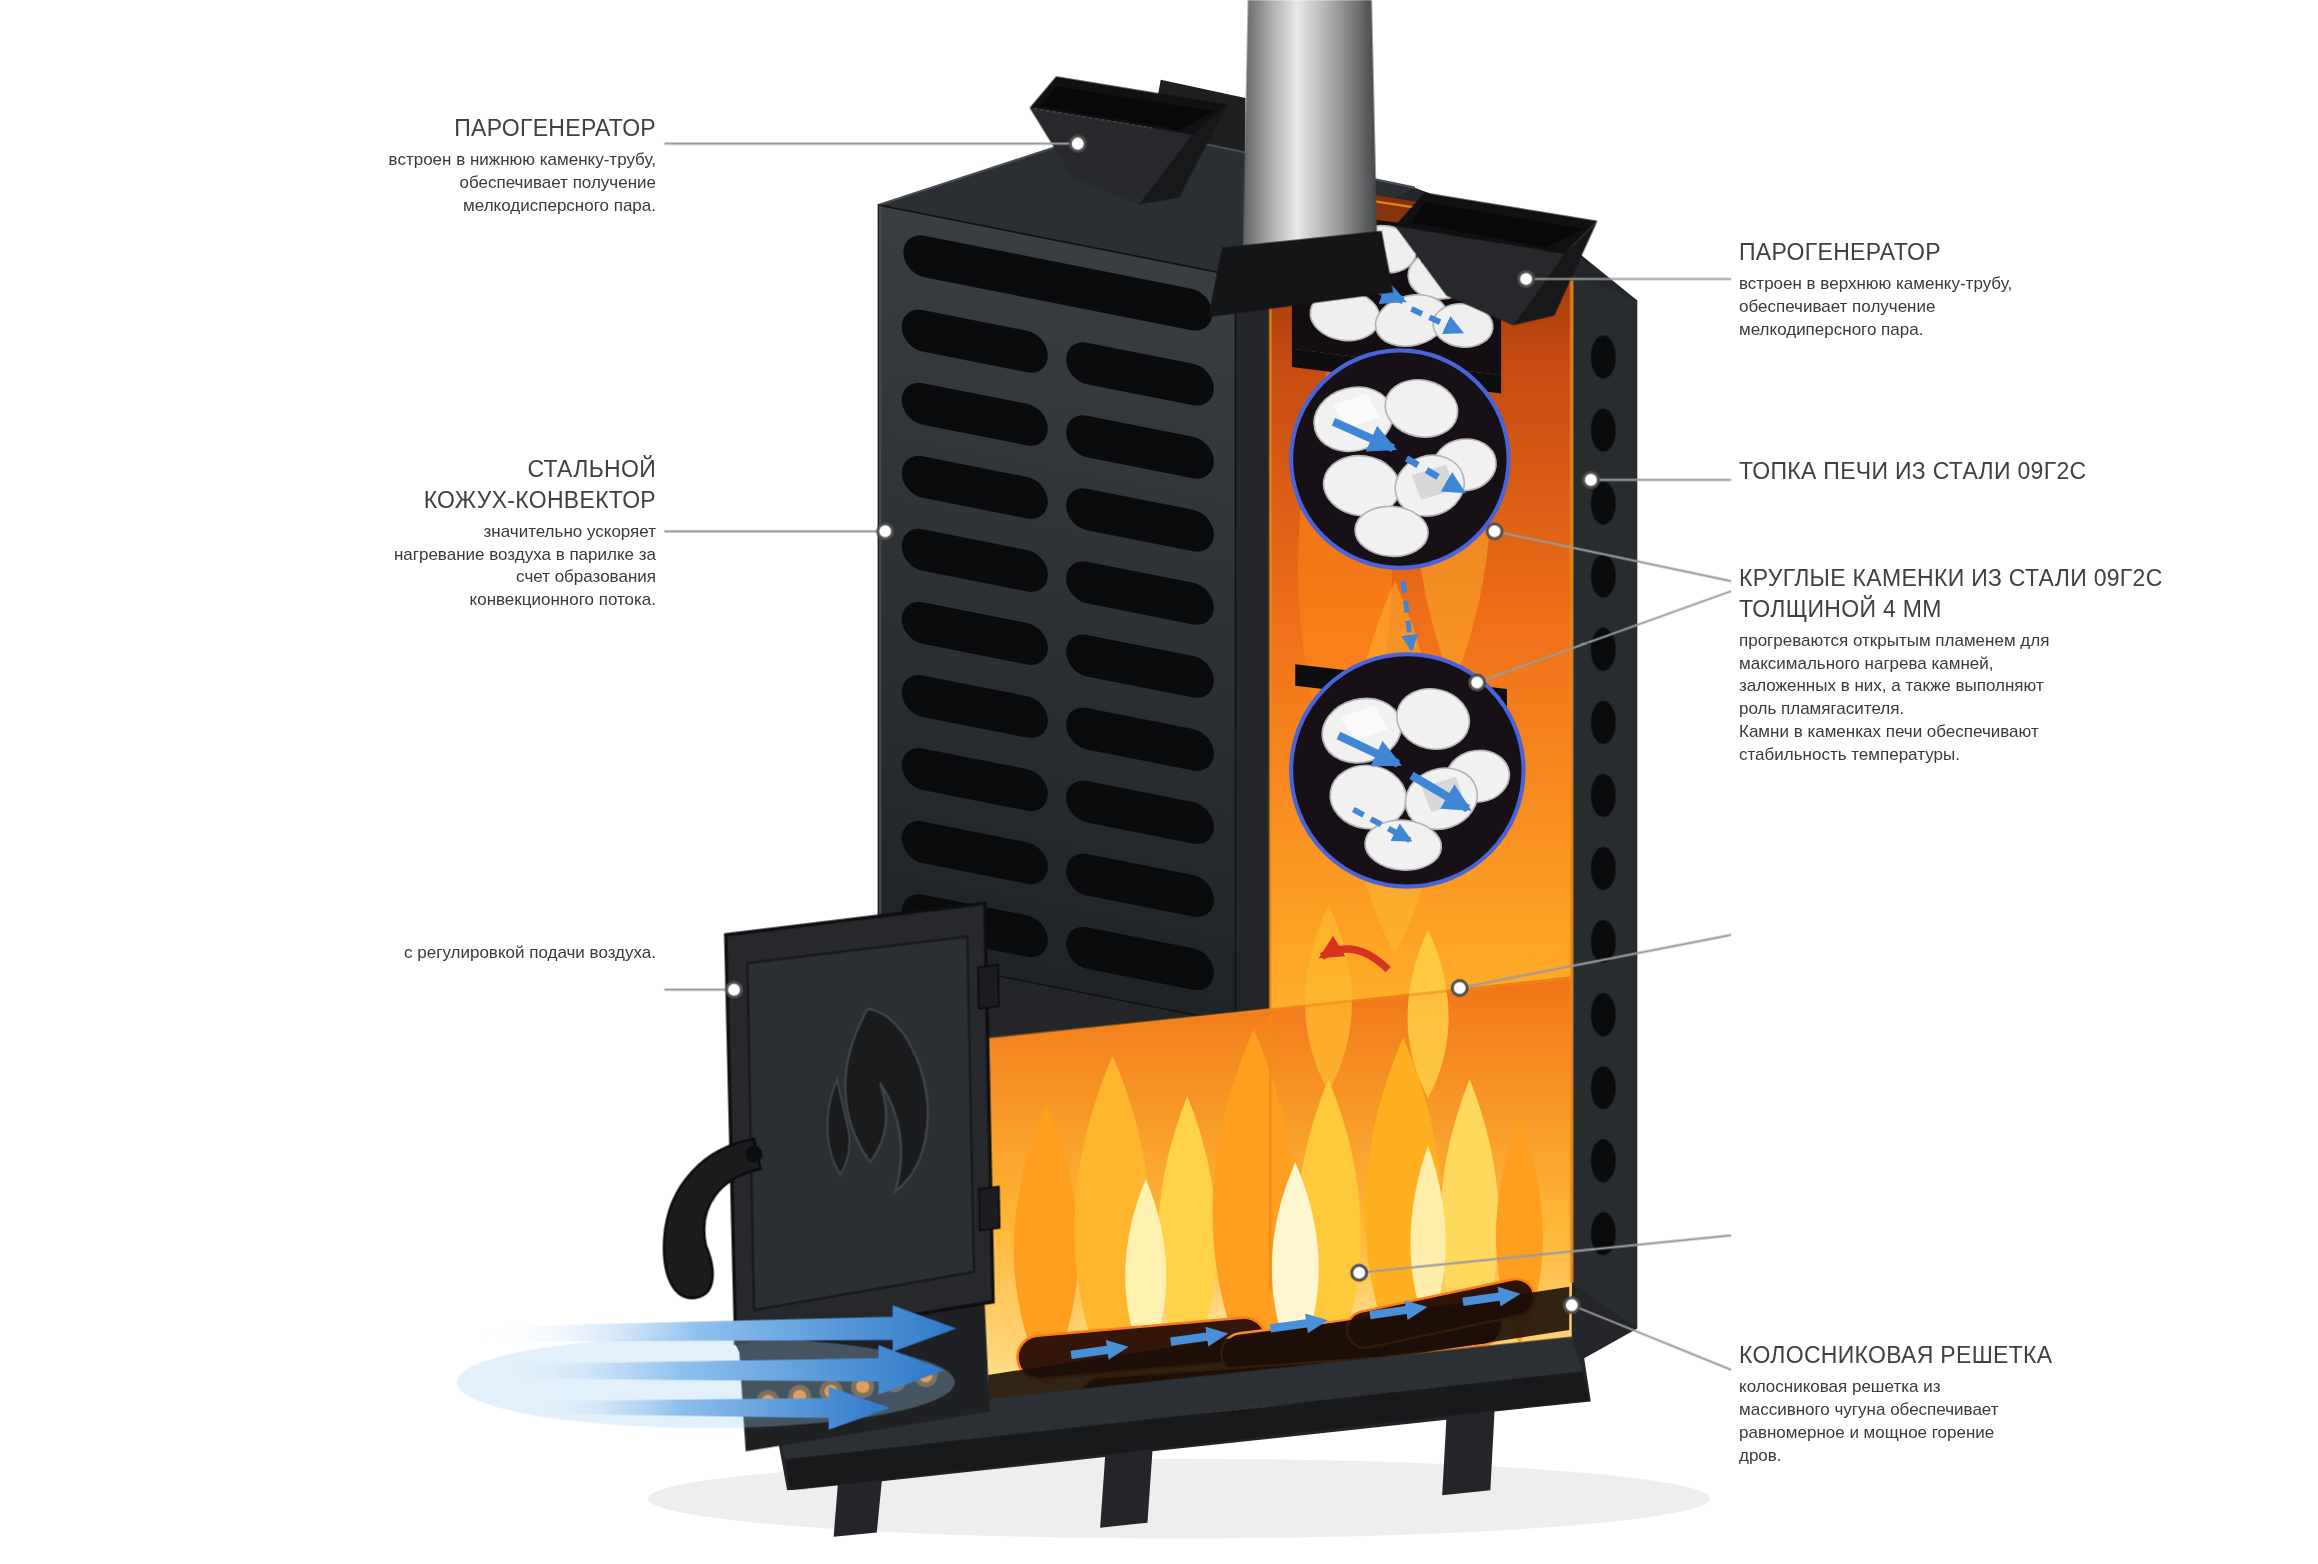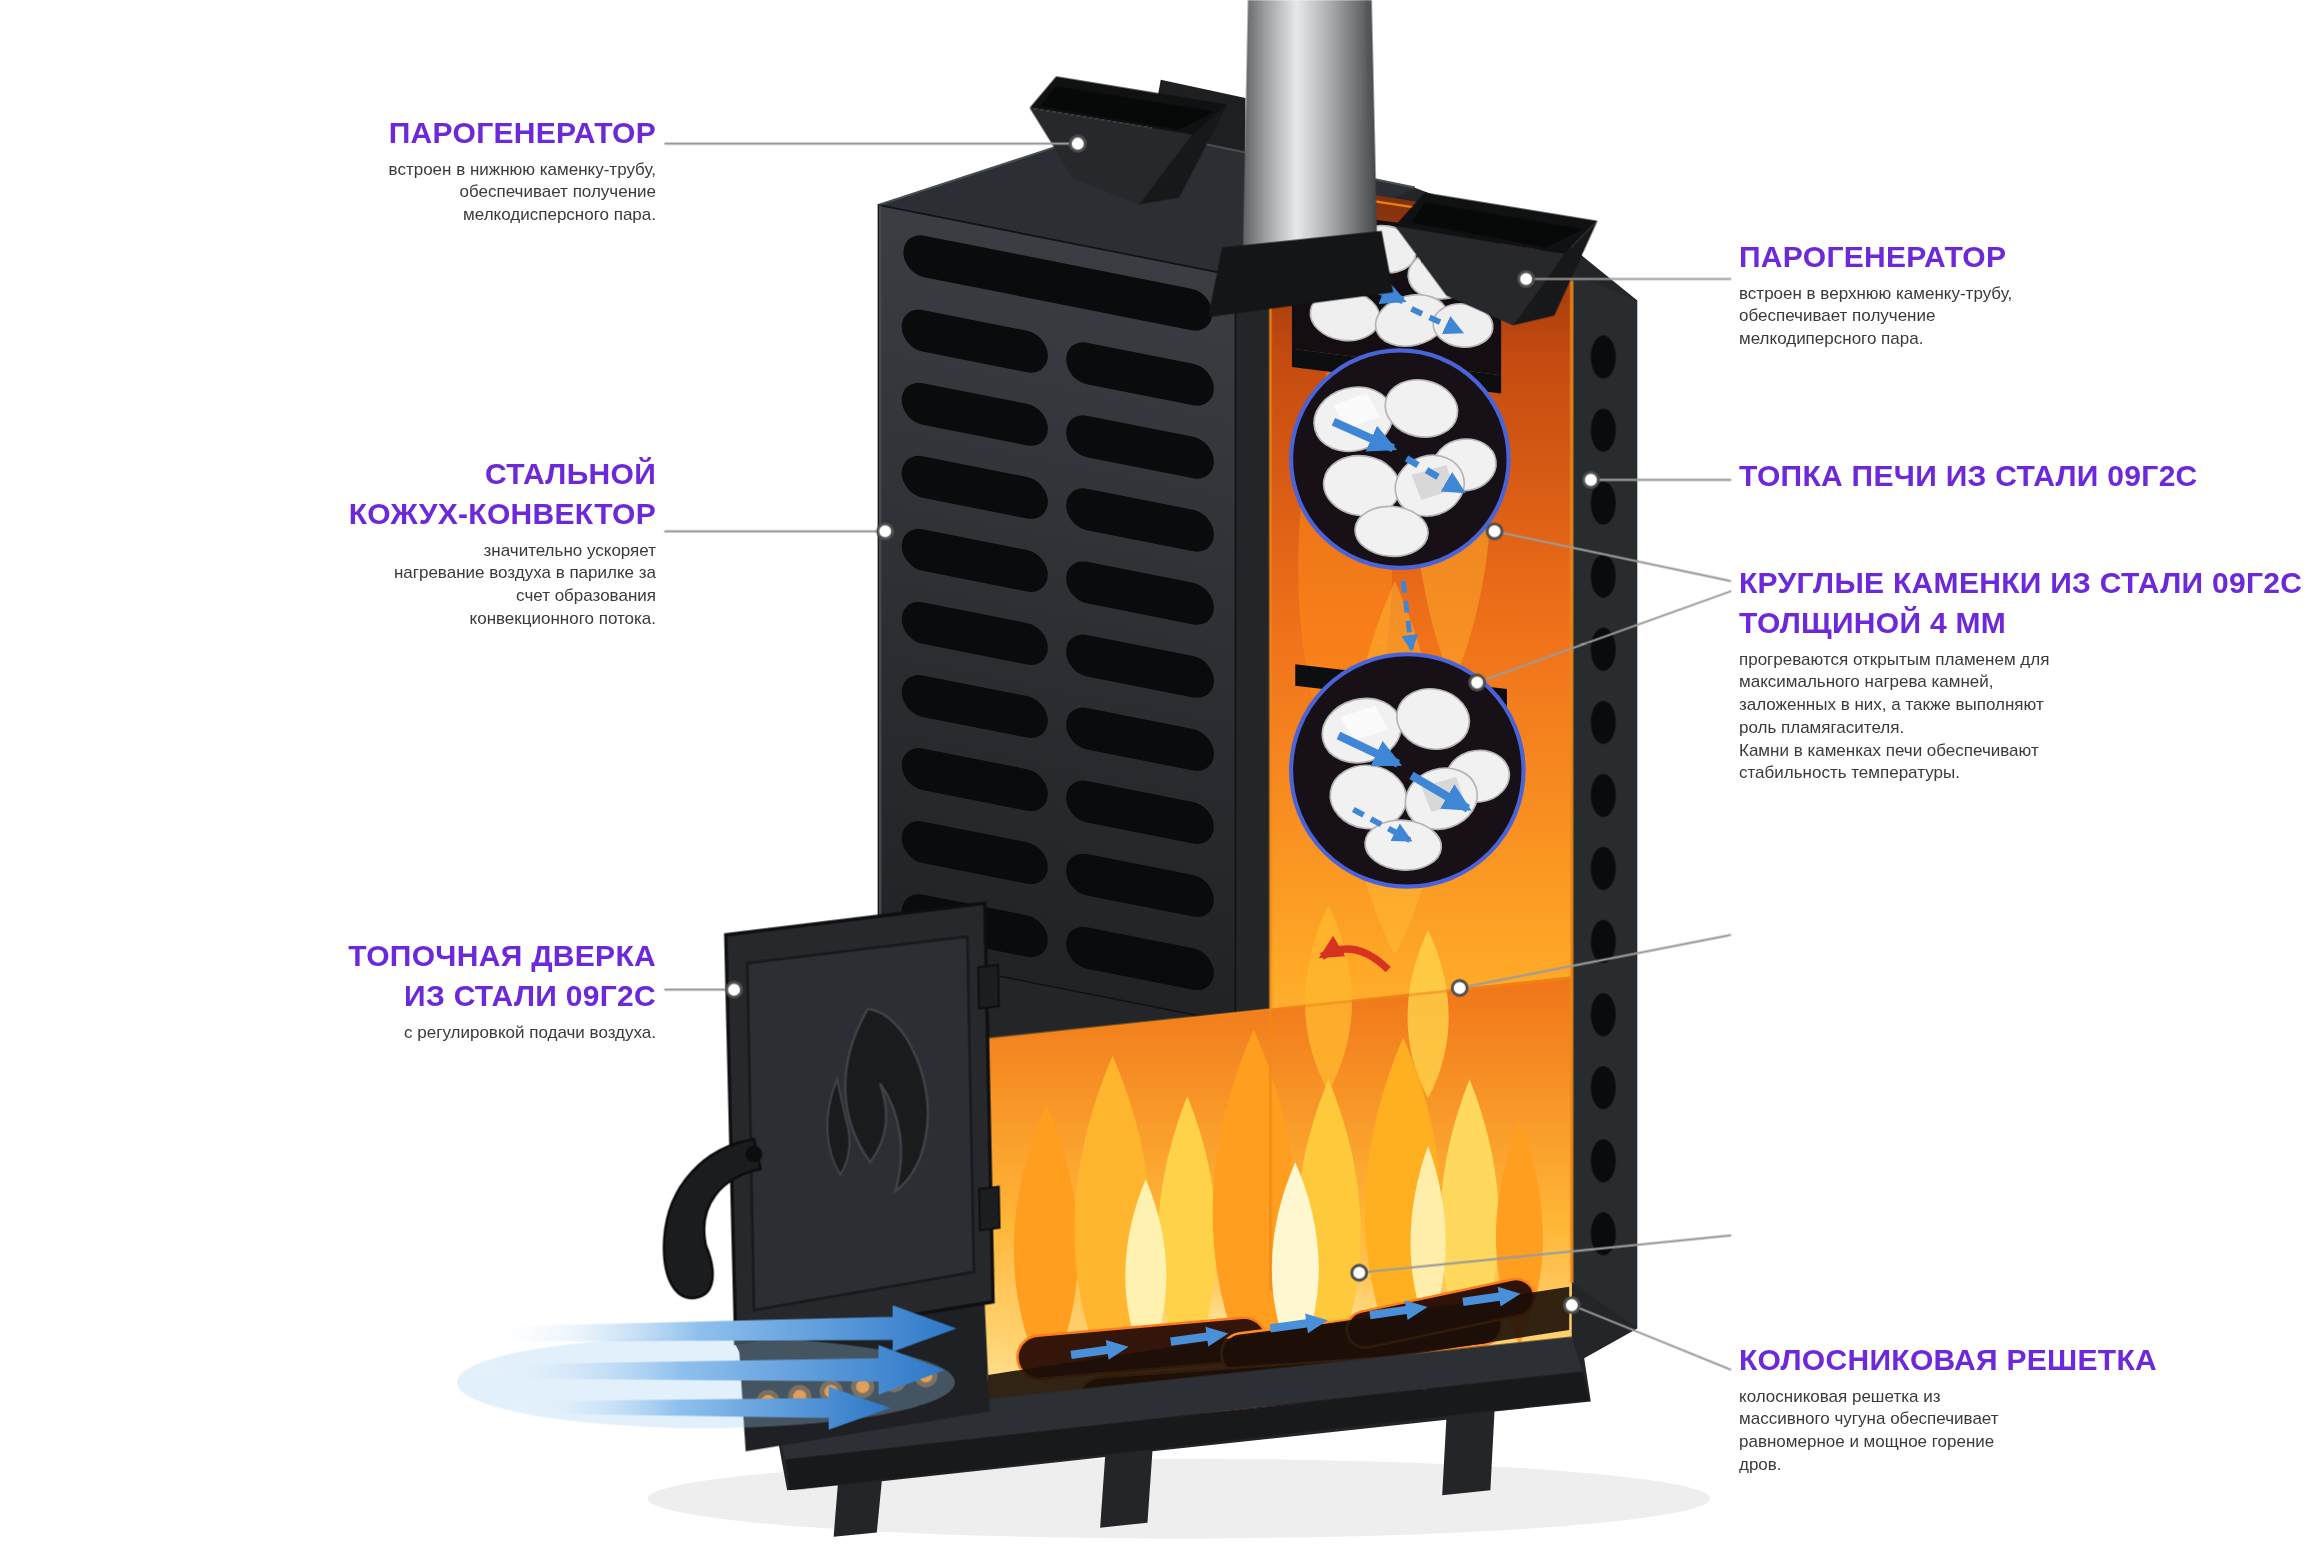--- a/index.html
+++ b/index.html
@@ -1,20 +1,20 @@
 <!DOCTYPE html>
 <html style="font-size:13.3px"><head>
 <meta charset="utf-8">
 <style>
   html,body{margin:0;padding:0;background:#fff;}
   .canvas{position:relative;width:2319px;height:1565px;background:#ffffff;overflow:hidden;
           font-family:"Liberation Sans",sans-serif;}
   .scene{position:absolute;left:0;top:0;}
   .ann{position:absolute;}
-  .ann .t{font-weight:bold;font-size:30px;line-height:1.33;color:#6d28d9;letter-spacing:0.3px;white-space:pre-line;}
+  .ann .t{font-weight:normal;font-size:23px;line-height:1.33;color:#404040;letter-spacing:0.3px;white-space:pre-line;}
   .ann .b{font-size:17px;line-height:1.34;color:#3a3a3a;white-space:pre-line;margin-top:5.8px;}
   .ann.left{text-align:right;}
   .ann.right{text-align:left;}
 </style>
 </head>
 <body>
 <div class="canvas">
 
 <svg class="scene" width="2319" height="1565" viewBox="0 0 2793 1885">
   <defs>
@@ -330,22 +330,20 @@
 <div class="ann left" style="top:454px;right:1663px;width:631px;text-align:right;">
   <div class="t">СТАЛЬНОЙ
 КОЖУХ-КОНВЕКТОР</div>
   <div class="b">значительно ускоряет
 нагревание воздуха в парилке за
 счет образования
 конвекционного потока.</div>
 </div>
 
 <div class="ann left" style="top:936px;right:1663px;width:631px;">
-  <div class="t">ТОПОЧНАЯ ДВЕРКА
-ИЗ СТАЛИ 09Г2С</div>
   <div class="b">с регулировкой подачи воздуха.</div>
 </div>
 
 <div class="ann right" style="top:237px;left:1739px;width:565px;">
   <div class="t">ПАРОГЕНЕРАТОР</div>
   <div class="b">встроен в верхнюю каменку-трубу,
 обеспечивает получение
 мелкодиперсного пара.</div>
 </div>
 

